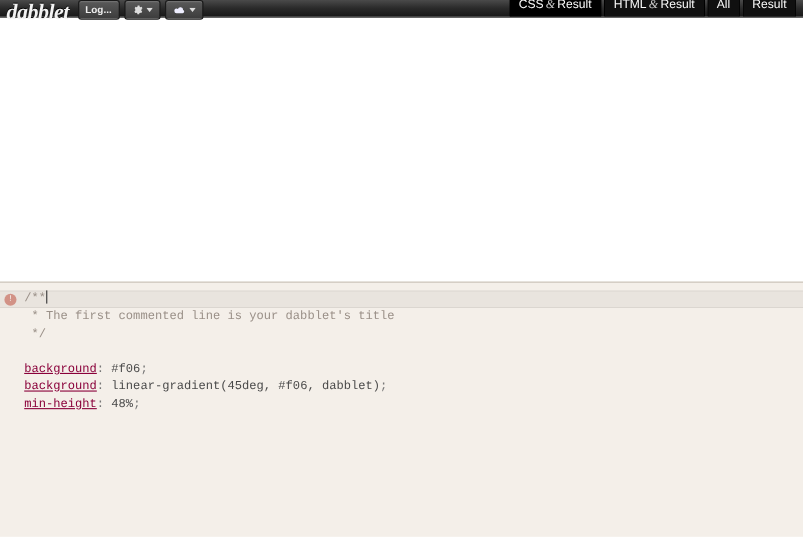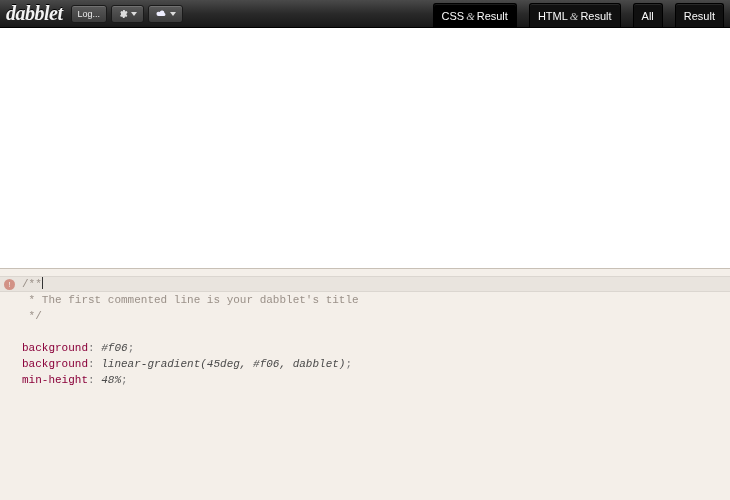--- a/index.html
+++ b/index.html
@@ -1,23 +1,22 @@
 <!DOCTYPE html>
 <html><head>
 <meta charset="utf-8">
 <style>
 * { margin: 0; padding: 0; box-sizing: border-box; }
 html, body { width: 730px; height: 500px; overflow: hidden; font-family: "Helvetica Neue", Arial, sans-serif; }
 
 .topbar {
-  height: 28px;
+  height: 16px;
   background: linear-gradient(#4a4a4a, #2a2a2a 50%, #181818);
   border-bottom: 1px solid #000;
   display: flex;
-  align-items: center;
   padding: 0 6px;
   position: relative;
 }
 .logo {
   font-family: Georgia, serif;
   font-style: italic;
   font-weight: bold;
   font-size: 20px;
   color: #f3f3f3;
   text-shadow: 0 -1px 0 #000;
@@ -32,30 +31,31 @@
   background: linear-gradient(#5a5a5a, #3c3c3c);
   border: 1px solid #1a1a1a;
   border-radius: 3px;
   color: #eee;
   font-size: 9px;
   display: inline-flex;
   align-items: center;
   justify-content: center;
   cursor: pointer;
   box-shadow: inset 0 1px 0 rgba(255,255,255,0.15);
+  font-weight: bold;
 }
 .tb-btn svg { display: block; }
 .caret { margin-left: 3px; }
 
 .tabs {
   margin-left: auto;
   display: flex;
   align-items: flex-end;
   height: 100%;
-  gap: 12px;
+  gap: 2px;
 }
 .tab {
   height: 24px;
   padding: 0 8px;
   background: #101010;
   border: 1px solid #000;
   border-bottom: none;
   border-radius: 3px 3px 0 0;
   color: #fafafa;
   font-size: 11px;
@@ -109,22 +109,22 @@
 }
 .code {
   position: absolute;
   top: 7px;
   left: 22px;
   right: 8px;
   white-space: pre;
   color: #766;
 }
 .tok-comment { color: #9a9088; }
-.tok-prop { color: #8a003a; }
-.tok-val { color: #4a4a4a; font-style: italic; }
+.tok-prop { color: #8a003a; text-decoration: underline; }
+.tok-val { color: #4a4a4a; }
 .tok-punc { color: #777; }
 .cursor {
   display: inline-block;
   width: 0;
   border-left: 1px solid #333;
   height: 12px;
   vertical-align: -2px;
 }
 </style>
 </head>

